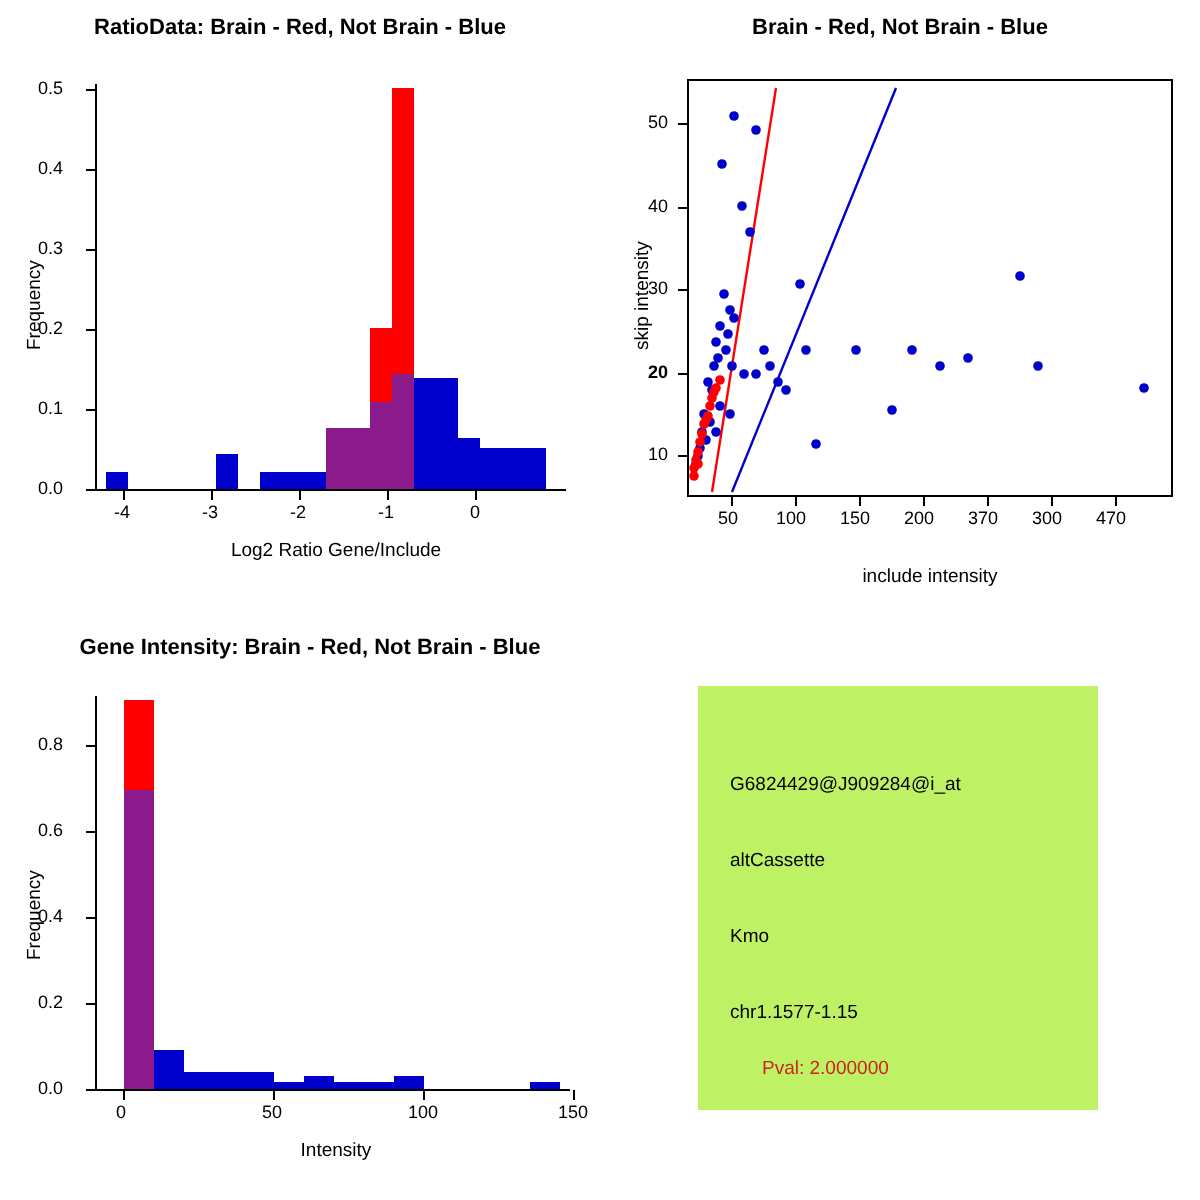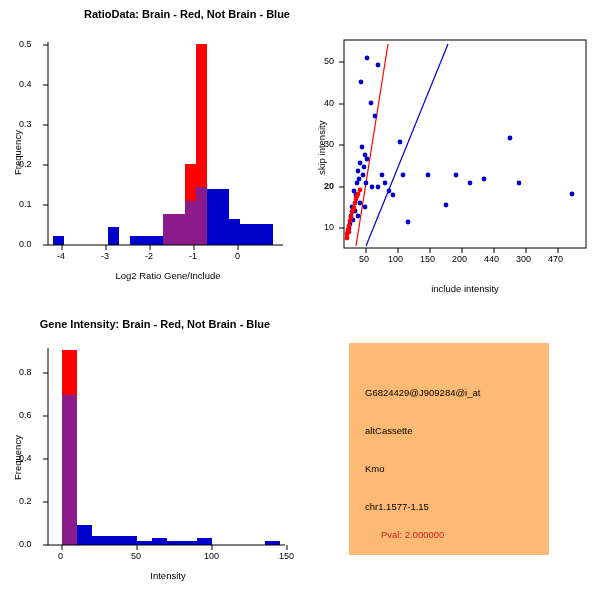--- a/index.html
+++ b/index.html
@@ -4,31 +4,31 @@
 <style>
   html,body{margin:0;padding:0;}
   body{width:600px;height:600px;background:#ffffff;font-family:"Liberation Sans",sans-serif;overflow:hidden;}
   .page{position:relative;width:600px;height:600px;}
   .panel{position:absolute;}
   .title{font-size:11px;font-weight:bold;color:#000;text-align:center;font-family:"Liberation Sans",sans-serif;}
   .axlabel{font-size:9.5px;color:#000;text-align:center;font-family:"Liberation Sans",sans-serif;}
   .ticklabel{font-size:9px;color:#000;font-family:"Liberation Sans",sans-serif;position:absolute;white-space:nowrap;}
   .vlabel{font-size:9.5px;color:#000;position:absolute;transform-origin:0 0;transform:rotate(-90deg);white-space:nowrap;}
   svg{display:block;}
-  .infobox{background:#fdba74;}
+  .infobox{background:#bef264;}
   .infotext{font-size:9.5px;color:#000;font-family:"Liberation Sans",sans-serif;}
   .infotext.red{color:#d02020;}
 </style>
 </head>
 <body>
 
 <div class="page">
 
   <div class="panel" style="left:0px;top:0px;width:300px;height:300px;">
-    <div class="title" style="position:absolute;left:0;top:8px;width:300px;margin-left:37px;">RatioData: Brain - Red, Not Brain - Blue</div>
+    <div class="title" style="position:absolute;left:0;top:8px;width:300px;">RatioData: Brain - Red, Not Brain - Blue</div>
 
     <svg width="300" height="300" viewBox="0 0 300 300">
 
       <g>
         <rect x="53" y="236" width="11" height="9" fill="#0000cd"></rect>
         <rect x="108" y="227" width="11" height="18" fill="#0000cd"></rect>
         <rect x="130" y="236" width="11" height="9" fill="#0000cd"></rect>
         <rect x="141" y="236" width="11" height="9" fill="#0000cd"></rect>
         <rect x="152" y="236" width="11" height="9" fill="#0000cd"></rect>
         <rect x="163" y="214" width="11" height="31" fill="#0000cd"></rect>
@@ -82,20 +82,21 @@
     <div class="ticklabel" style="left:19px;top:159px;">0.2</div>
     <div class="ticklabel" style="left:19px;top:119px;">0.3</div>
     <div class="ticklabel" style="left:19px;top:79px;">0.4</div>
     <div class="ticklabel" style="left:19px;top:39px;">0.5</div>
 
     <div class="axlabel" style="position:absolute;left:48px;top:270px;width:240px;">Log2 Ratio Gene/Include</div>
     <div class="vlabel" style="left:12px;top:175px;">Frequency</div>
   </div>
 
   <div class="panel" style="left:300px;top:0px;width:300px;height:300px;">
+    <div class="title" style="position:absolute;left:0;top:8px;width:300px;">Brain - Red, Not Brain - Blue</div>
 
     <svg width="300" height="300" viewBox="0 0 300 300">
 
       <rect x="44" y="40" width="242" height="208" fill="none" stroke="#000" stroke-width="1"></rect>
 
       <line x1="56" y1="246" x2="88" y2="44" stroke="#ff0000" stroke-width="1.2"></line>
       <line x1="66" y1="246" x2="148" y2="44" stroke="#0000cd" stroke-width="1.2"></line>
 
       <g fill="#0000cd">
         <circle cx="67" cy="58" r="2.4"></circle>
@@ -175,21 +176,21 @@
         <line x1="39" y1="145" x2="44" y2="145"></line>
         <line x1="39" y1="104" x2="44" y2="104"></line>
         <line x1="39" y1="62" x2="44" y2="62"></line>
       </g>
     </svg>
 
     <div class="ticklabel" style="left:59px;top:254px;">50</div>
     <div class="ticklabel" style="left:88px;top:254px;">100</div>
     <div class="ticklabel" style="left:120px;top:254px;">150</div>
     <div class="ticklabel" style="left:152px;top:254px;">200</div>
-    <div class="ticklabel" style="left:184px;top:254px;">440</div>
+    <div class="ticklabel" style="left:184px;top:254px;">370</div>
     <div class="ticklabel" style="left:216px;top:254px;">300</div>
     <div class="ticklabel" style="left:248px;top:254px;">470</div>
 
     <div class="ticklabel" style="left:24px;top:222px;">10</div>
     <div class="ticklabel" style="left:24px;top:181px;font-weight:bold;">20</div>
     <div class="ticklabel" style="left:24px;top:139px;">30</div>
     <div class="ticklabel" style="left:24px;top:98px;">40</div>
     <div class="ticklabel" style="left:24px;top:56px;">50</div>
 
     <div class="axlabel" style="position:absolute;left:44px;top:283px;width:242px;">include intensity</div>

